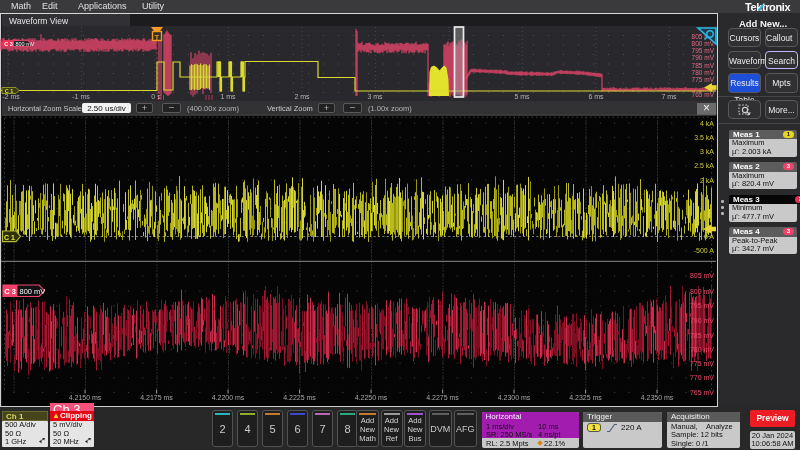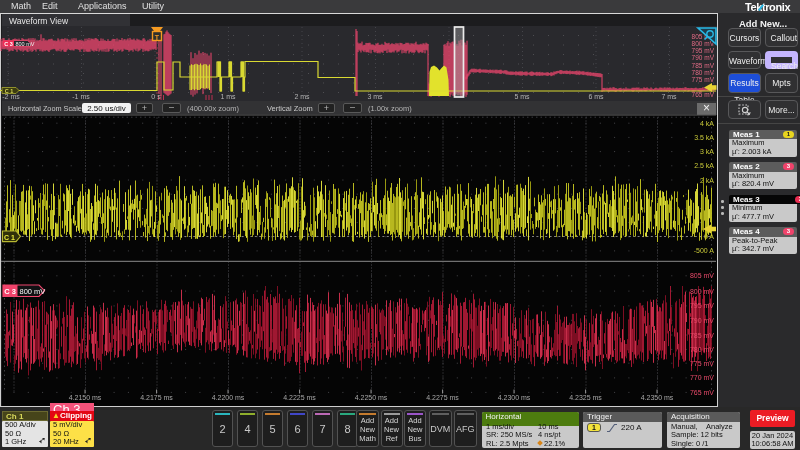--- a/index.html
+++ b/index.html
@@ -171,21 +171,21 @@
       <path d="M1.5 4.5L6.5 1.5" stroke="#222" stroke-width="0.8"></path>
     </svg>
   </div>
 
 <div class="abs" style="left:50px;top:403px;width:44px;height:7.5px;background:#f4527a;">
   <div style="position:absolute;left:3px;top:-1px;font-size:13px;font-weight:normal;color:#fff;">Ch 3</div>
   </div>
 <div class="abs" style="left:50px;top:410.5px;width:44px;height:10px;background:#e30613;">
   <div style="position:absolute;left:2px;top:0.5px;font-size:8px;font-weight:bold;color:#fff;"><span style="color:#f5d327;">▲</span>Clipping</div>
   </div>
-<div class="abs" style="left:50px;top:420.5px;width:44px;height:26.5px;background:#fde047;border-radius:1px;">
+<div class="abs" style="left:50px;top:420.5px;width:44px;height:26.5px;background:#e5e5e5;border-radius:1px;">
   <div style="position:absolute;left:3px;top:0.5px;font-size:7.5px;line-height:8.7px;color:#111;">5 mV/div<br>50 Ω<br>20 MHz</div>
     <svg width="8" height="8" viewBox="0 0 8 8" style="position:absolute;right:2px;bottom:2px;">
       <path d="M1 4l2.5 0 0 2.5zM4 1l2.5 0 0 2.5z" fill="#222"></path>
       <path d="M1.5 4.5L6.5 1.5" stroke="#222" stroke-width="0.8"></path>
     </svg>
   </div>
 <div class="abs" style="left:212px;top:410px;width:21px;height:36.5px;background:#1e1e1e;border:1px solid #525252;border-radius:3px;"></div>
 <div class="abs" style="left:215px;top:412.5px;width:15px;height:2.5px;background:#2ab5bd;"></div>
 <div class="abs" style="left:212px;top:423px;width:21px;text-align:center;font-size:11px;color:#c9c9c9;">2</div>
 <div class="abs" style="left:237px;top:410px;width:21px;height:36.5px;background:#1e1e1e;border:1px solid #525252;border-radius:3px;"></div>
@@ -214,21 +214,21 @@
 <div class="abs" style="left:407px;top:412.5px;width:16px;height:2.5px;background:#9a55c8;"></div>
 <div class="abs" style="left:404px;top:416px;width:22px;text-align:center;font-size:7.5px;line-height:9px;color:#d6d6d6;">Add<br>New<br>Bus</div>
 <div class="abs" style="left:429px;top:410px;width:22.5px;height:36.5px;background:#1e1e1e;border:1px solid #525252;border-radius:3px;"></div>
 <div class="abs" style="left:432px;top:412.5px;width:16.5px;height:2.5px;background:#5f5f5f;"></div>
 <div class="abs" style="left:429px;top:424px;width:22.5px;text-align:center;font-size:9px;color:#c9c9c9;">DVM</div>
 <div class="abs" style="left:454px;top:410px;width:22.5px;height:36.5px;background:#1e1e1e;border:1px solid #525252;border-radius:3px;"></div>
 <div class="abs" style="left:457px;top:412.5px;width:16.5px;height:2.5px;background:#5f5f5f;"></div>
 <div class="abs" style="left:454px;top:424px;width:22.5px;text-align:center;font-size:9px;color:#c9c9c9;">AFG</div>
 
 <div class="abs" style="left:481.5px;top:411.5px;width:97px;height:36.5px;background:#c9c9c9;border-radius:2px;"></div>
-<div class="abs" style="left:481.5px;top:411.5px;width:97px;height:14px;background:#4d7c0f;border-radius:2px 2px 0 0;">
+<div class="abs" style="left:481.5px;top:411.5px;width:97px;height:26px;background:#a21caf;border-radius:2px 2px 0 0;">
   <div style="position:absolute;left:4px;top:0px;font-size:8px;color:#f2f2f2;">Horizontal</div>
   </div>
 <div class="abs" style="left:486px;top:422.5px;font-size:7.5px;line-height:8.7px;color:#111;">1 ms/div<br>SR: 250 MS/s<br>RL: 2.5 Mpts</div>
 <div class="abs" style="left:538px;top:422.5px;font-size:7.5px;line-height:8.7px;color:#111;">10 ms<br>4 ns/pt<br><span style="display:inline-block;width:4px;height:4px;background:#d88518;transform:rotate(45deg);margin:0 2px 1px 0;"></span>22.1%</div>
 
 <div class="abs" style="left:583px;top:411.5px;width:79px;height:36.5px;background:#c9c9c9;border-radius:2px;"></div>
 <div class="abs" style="left:583px;top:411.5px;width:79px;height:10px;background:#5a5a5a;border-radius:2px 2px 0 0;">
   <div style="position:absolute;left:4px;top:0px;font-size:8px;color:#f2f2f2;">Trigger</div>
   </div>
 <div class="abs" style="left:587px;top:423px;width:14px;height:8.5px;background:#f2e23c;border:1px solid #555;border-radius:3px;text-align:center;font-size:7px;line-height:8px;color:#111;font-weight:bold;">1</div>
@@ -241,23 +241,23 @@
 <div class="abs" style="left:667px;top:411.5px;width:73px;height:10px;background:#5a5a5a;border-radius:2px 2px 0 0;">
   <div style="position:absolute;left:4px;top:0px;font-size:8px;color:#f2f2f2;">Acquisition</div>
   </div>
 <div class="abs" style="left:671px;top:422.5px;font-size:7.5px;line-height:8.7px;color:#111;">Manual, &nbsp;&nbsp;&nbsp;Analyze<br>Sample: 12 bits<br>Single: 0 /1</div>
 
 <div class="abs" style="left:750px;top:409.5px;width:45px;height:17px;background:#ec1c24;border-radius:2px;text-align:center;font-size:8.5px;line-height:17px;font-weight:bold;color:#fff;">Preview</div>
 <div class="abs" style="left:750px;top:430.5px;width:45px;height:18px;background:#c9c9c9;border-radius:2px;text-align:center;font-size:7.5px;line-height:8.7px;color:#111;padding-top:1px;">20 Jan 2024<br>10:06:58 AM</div>
 
 <div class="abs" style="left:728px;top:18px;width:70px;text-align:center;font-size:9.5px;font-weight:bold;color:#f2f2f2;">Add New...</div>
 <div class="abs" style="left:728px;top:28px;width:33px;height:18.5px;background:#303032;border:1px solid #58585a;border-radius:4px;color:#ededed;text-align:center;font-size:8.5px;line-height:18px;">Cursors</div>
-<div class="abs" style="left:765px;top:28px;width:33px;height:18.5px;background:#303032;border:1px solid #58585a;border-radius:4px;color:#ededed;text-align:right;font-size:8.5px;line-height:18px;">Callout</div>
+<div class="abs" style="left:765px;top:28px;width:33px;height:18.5px;background:#303032;border:1px solid #58585a;border-radius:4px;color:#ededed;text-align:left;font-size:8.5px;line-height:18px;">Callout</div>
 <div class="abs" style="left:728px;top:50.5px;width:33px;height:18.5px;background:#303032;border:1px solid #58585a;border-radius:4px;color:#ededed;text-align:center;font-size:8.5px;line-height:18px;">Waveform</div>
-<div class="abs" style="left:765px;top:50.5px;width:33px;height:18.5px;background:#303032;border:6px solid #c4b5fd;border-radius:4px;color:#ededed;text-align:center;font-size:8.5px;line-height:18px;">Search</div>
+<div class="abs" style="left:765px;top:50.5px;width:33px;height:18.5px;background:#303032;border:1px solid #c4b5fd;border-radius:4px;color:#ededed;text-align:center;font-size:8.5px;line-height:18px;">Search</div>
 <div class="abs" style="left:728px;top:73px;width:33px;height:19.5px;background:#1d4ed8;border:1px solid #58585a;border-radius:4px;color:#ededed;text-align:center;font-size:8.5px;line-height:17px;padding-top:1px;">Results Table</div>
 <div class="abs" style="left:765px;top:73px;width:33px;height:19.5px;background:#303032;border:1px solid #58585a;border-radius:4px;color:#ededed;text-align:center;font-size:8.5px;line-height:18px;">Mpts</div>
 <div class="abs" style="left:718px;top:96.2px;width:82px;height:1px;background:#454545;"></div>
 <div class="abs" style="left:728px;top:100px;width:33px;height:19px;background:#303032;border:1px solid #58585a;border-radius:4px;color:#ededed;text-align:center;"></div>
 <svg class="abs" style="left:738px;top:103.5px;" width="13" height="13" viewBox="0 0 13 13">
   <rect x="1" y="1" width="9" height="9" fill="none" stroke="#d0d0d0" stroke-width="1.1" stroke-dasharray="1.6 1.6"></rect>
   <circle cx="7" cy="6" r="2.6" fill="none" stroke="#d0d0d0" stroke-width="1.1"></circle>
   <path d="M8.8 7.8L11.5 10.5M9.5 11l2-0.5 0.5-2z" stroke="#d0d0d0" stroke-width="1" fill="#d0d0d0"></path>
 </svg>
 <div class="abs" style="left:765px;top:100px;width:33px;height:19px;background:#303032;border:1px solid #58585a;border-radius:4px;color:#ededed;text-align:center;font-size:8.5px;line-height:18px;">More...</div>

